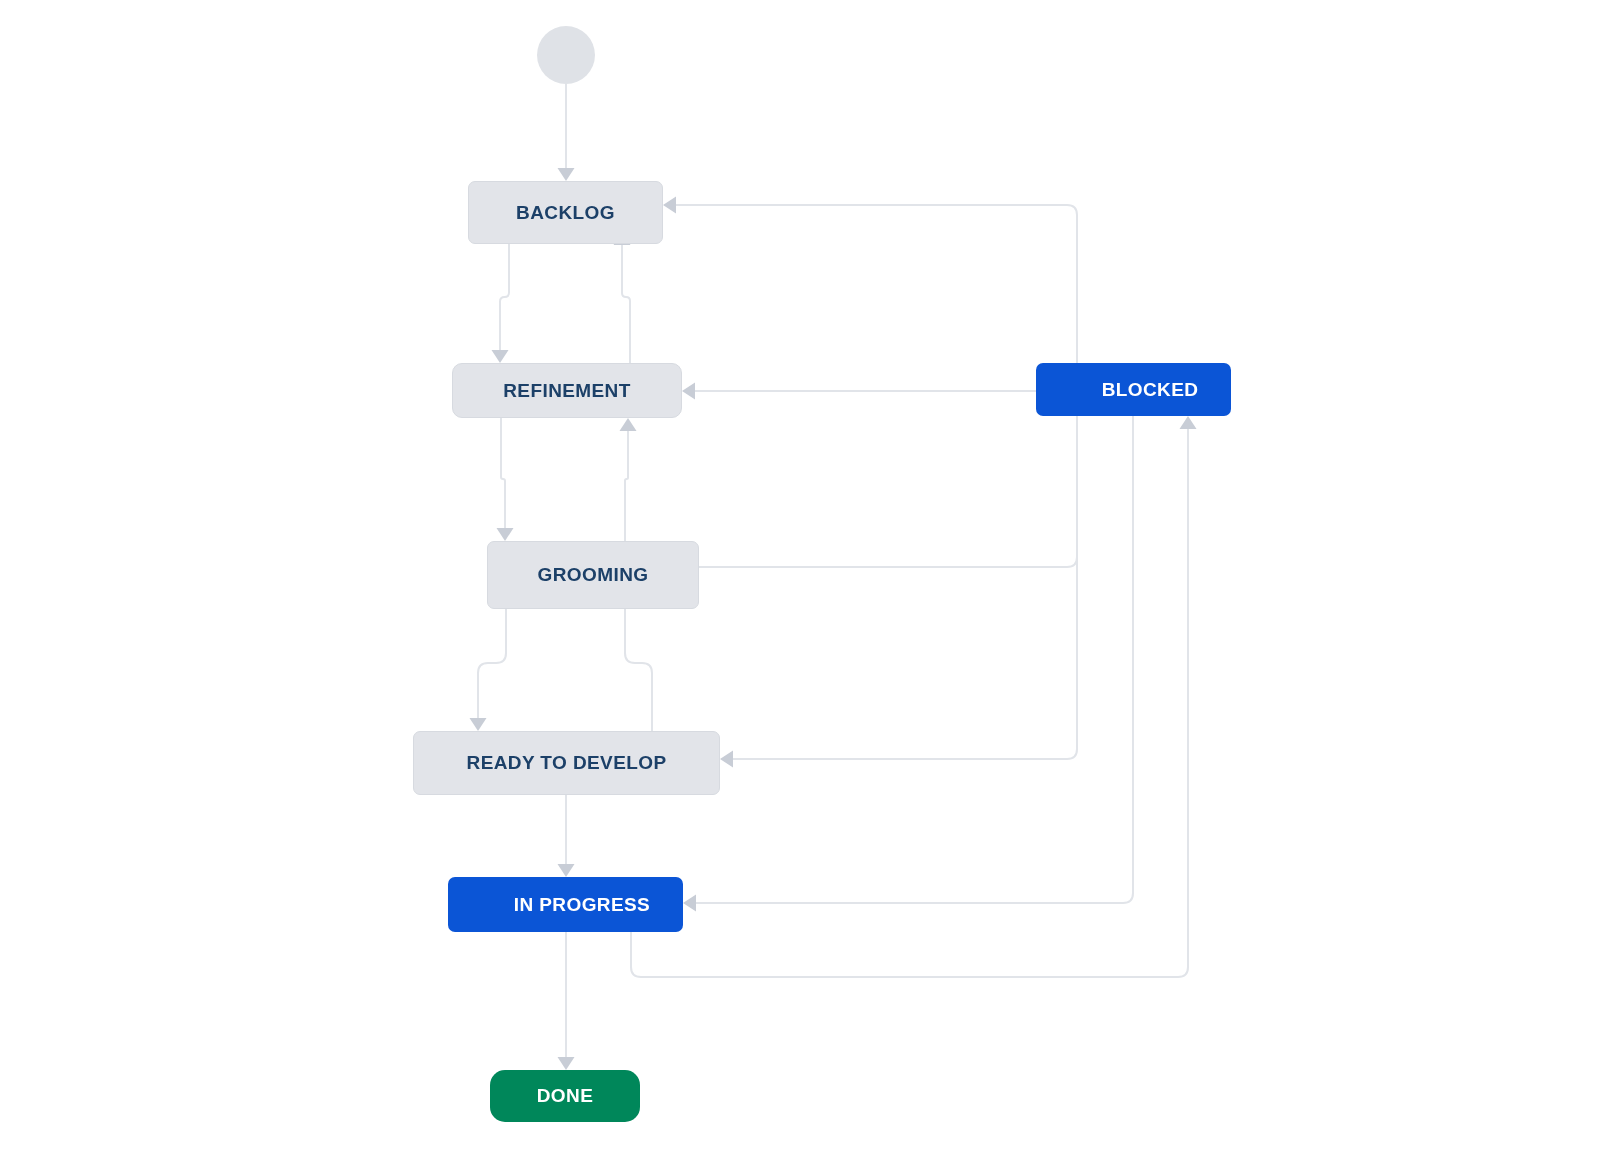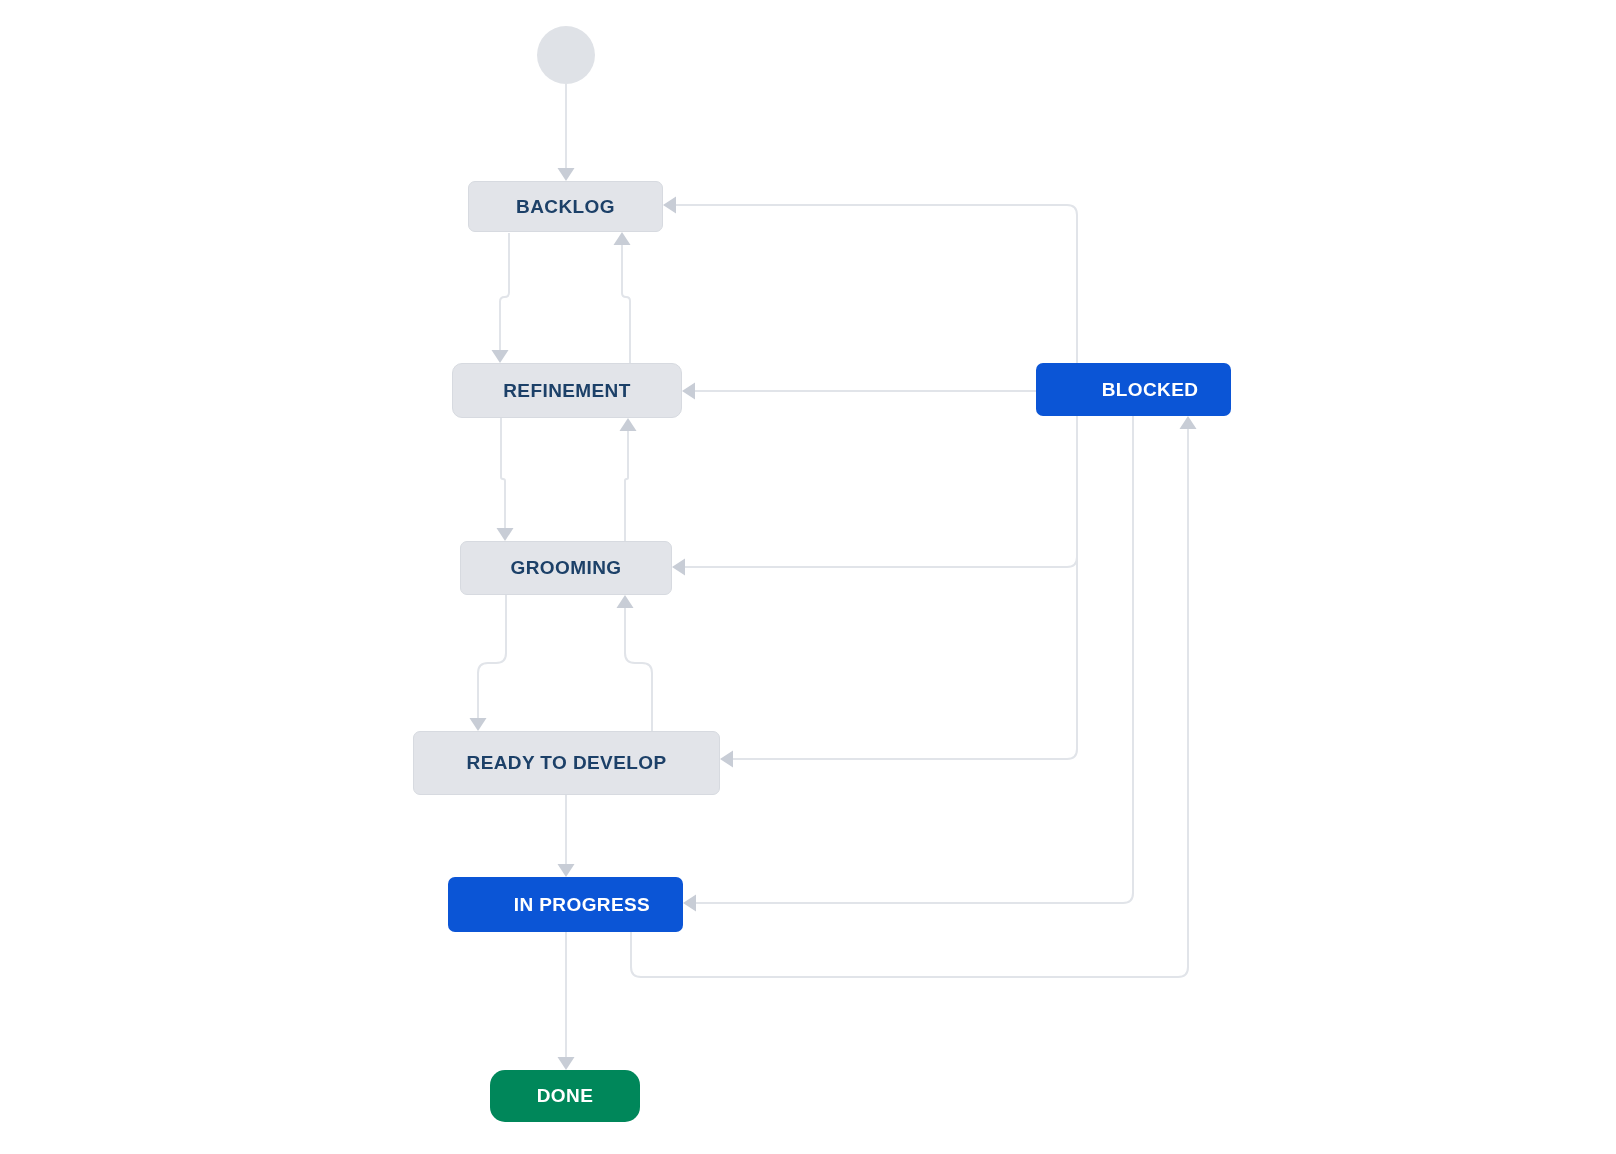--- a/index.html
+++ b/index.html
@@ -85,29 +85,29 @@
       <path d="M 1077 416 L 1077 749 Q 1077 759 1067 759 L 733 759" fill="none" stroke="#e1e4e9" stroke-width="2"></path>
       <polygon points="720,759 733,750.5 733,767.5" fill="#c8cdd6"></polygon>
       <path d="M 1036 391 L 695 391" fill="none" stroke="#e1e4e9" stroke-width="2"></path>
       <polygon points="682,391 695,382.5 695,399.5" fill="#c8cdd6"></polygon>
       <path d="M 1077 363 L 1077 215 Q 1077 205 1067 205 L 676 205" fill="none" stroke="#e1e4e9" stroke-width="2"></path>
       <polygon points="663,205 676,196.5 676,213.5" fill="#c8cdd6"></polygon>
     </svg>
 
   <div class="node cat-start" style="left: 537px; top: 26px; width: 58px; height: 58px;"></div>
 
-  <div class="node cat-todo" style="left: 468px; top: 181px; width: 195px; height: 51px;">
+  <div class="node cat-todo" style="left: 468px; top: 181px; width: 195px; height: 63px;">
     <span>BACKLOG</span>
   </div>
 
   <div class="node cat-todo" style="left: 452px; top: 363px; width: 230px; height: 55px; border-radius: 10px;">
     <span>REFINEMENT</span>
   </div>
 
-  <div class="node cat-todo" style="left: 460px; top: 541px; width: 212px; height: 54px;">
+  <div class="node cat-todo" style="left: 487px; top: 541px; width: 212px; height: 68px;">
     <span>GROOMING</span>
   </div>
 
   <div class="node cat-todo" style="left: 413px; top: 731px; width: 307px; height: 64px;">
     <span>READY TO DEVELOP</span>
   </div>
 
   <div class="node cat-inprogress" style="left: 448px; top: 877px; width: 235px; height: 55px;">
     <span>IN PROGRESS</span>
   </div>

